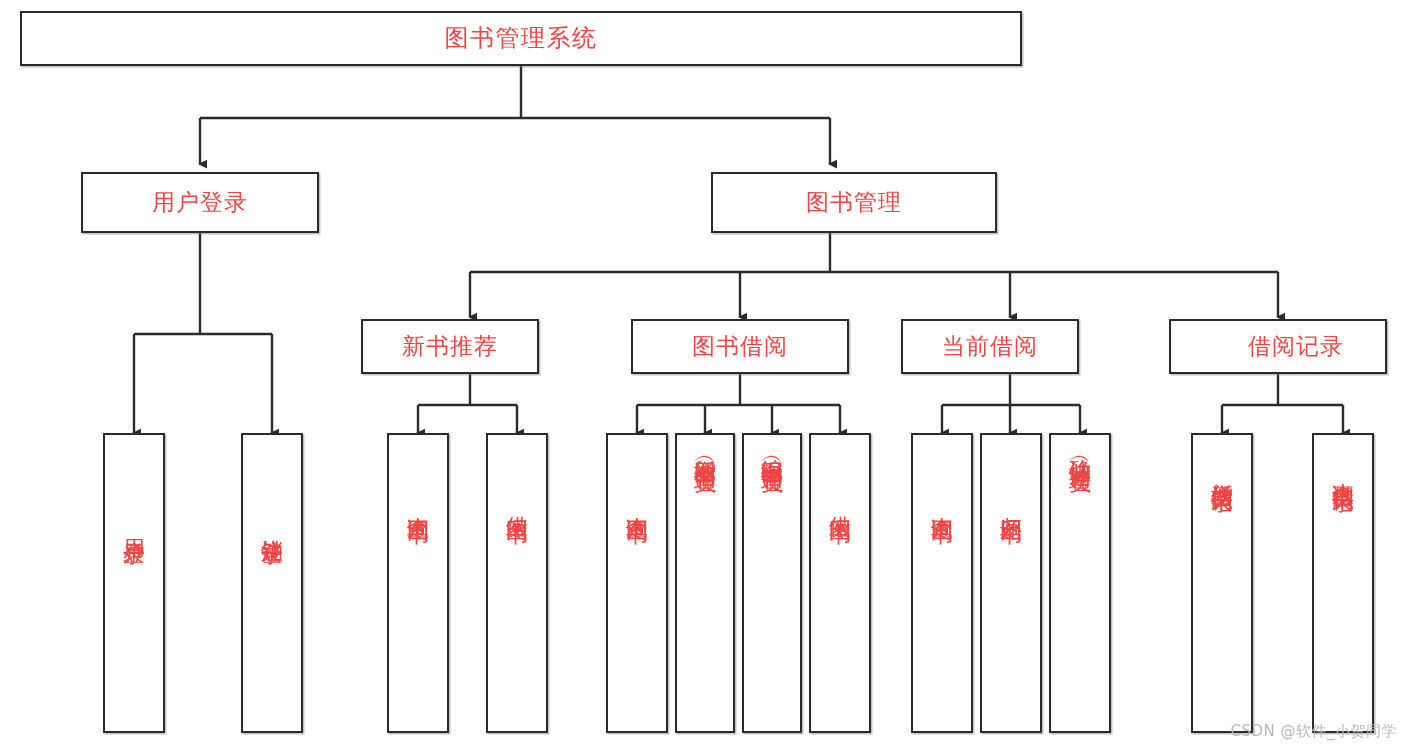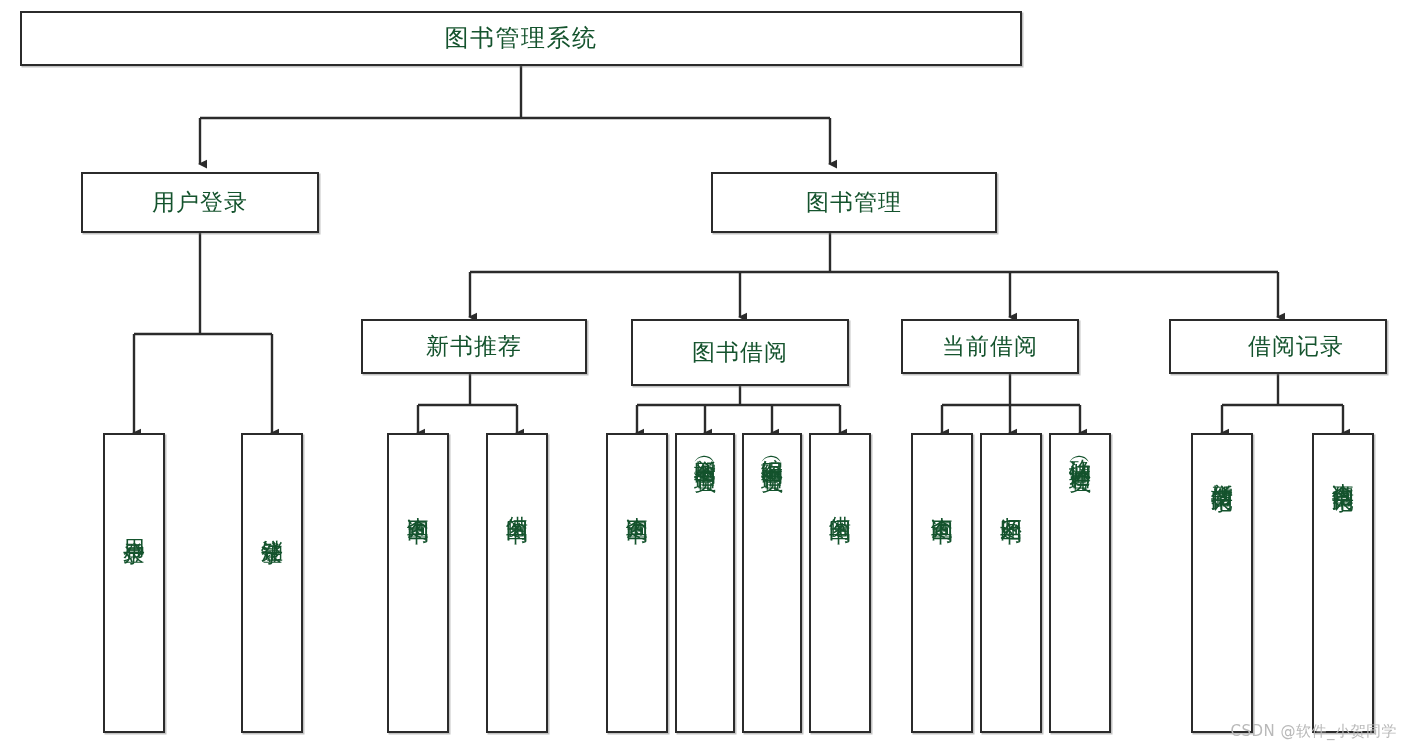--- a/index.html
+++ b/index.html
@@ -27,21 +27,21 @@
     pointer-events: none;
   }
   .node {
     position: absolute;
     box-sizing: border-box;
     border: 2px solid #2b2b2b;
     background: #ffffff;
     display: flex;
     align-items: center;
     justify-content: center;
-    color: #14532d;
+    color: #ef4444;
     box-shadow: 1.5px 1.5px 0 rgba(120,120,120,0.45);
   }
   .node-h .node-label {
     font-size: 23px;
     line-height: 1.2;
     letter-spacing: 1px;
     white-space: nowrap;
   }
   .node-title .node-label {
     font-size: 24px;
@@ -134,24 +134,24 @@
     <span class="node-label">图书管理系统</span>
   </div>
 
   <div class="node node-h" style="left:81px; top:172px; width:238px; height:61px;">
     <span class="node-label">用户登录</span>
   </div>
   <div class="node node-h" style="left:711px; top:172px; width:286px; height:61px;">
     <span class="node-label">图书管理</span>
   </div>
 
-  <div class="node node-h" style="left:361px; top:319px; width:226px; height:55px;">
+  <div class="node node-h" style="left:361px; top:319px; width:178px; height:55px;">
     <span class="node-label">新书推荐</span>
   </div>
-  <div class="node node-h" style="left:631px; top:319px; width:218px; height:67px;">
+  <div class="node node-h" style="left:631px; top:319px; width:218px; height:55px;">
     <span class="node-label">图书借阅</span>
   </div>
   <div class="node node-h" style="left:901px; top:319px; width:178px; height:55px;">
     <span class="node-label">当前借阅</span>
   </div>
   <div class="node node-h" style="left:1169px; top:319px; width:218px; height:55px;padding-left:36px;">
     <span class="node-label">借阅记录</span>
   </div>
 
   <div class="node node-v valign-mid" style="left:103px; top:433px; width:62px; height:300px;">

